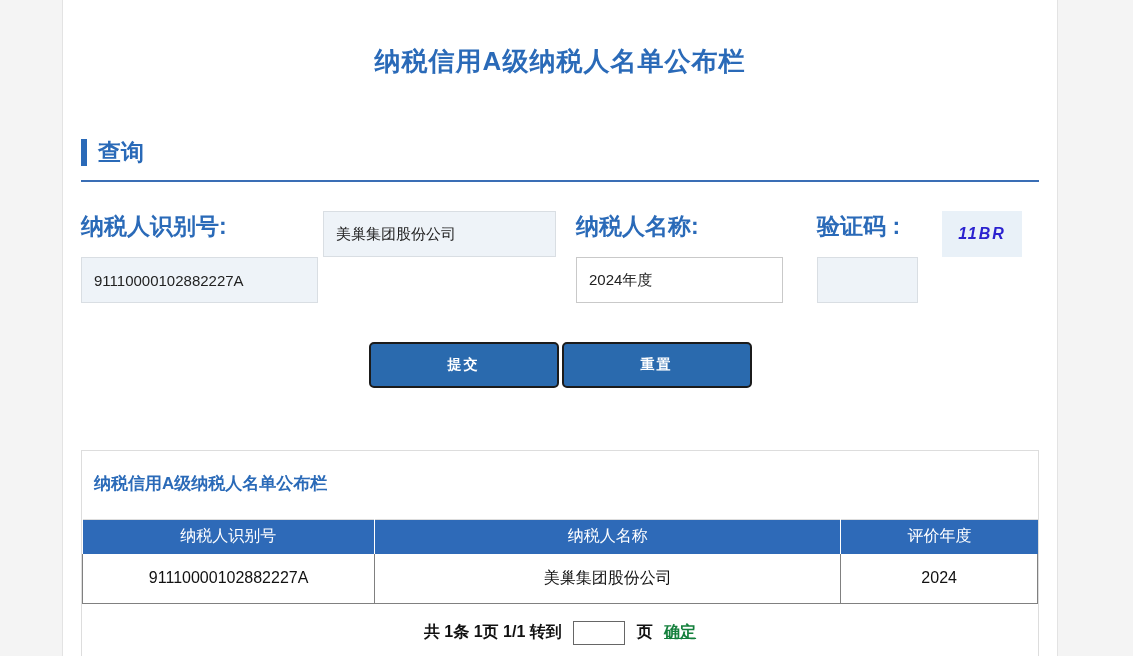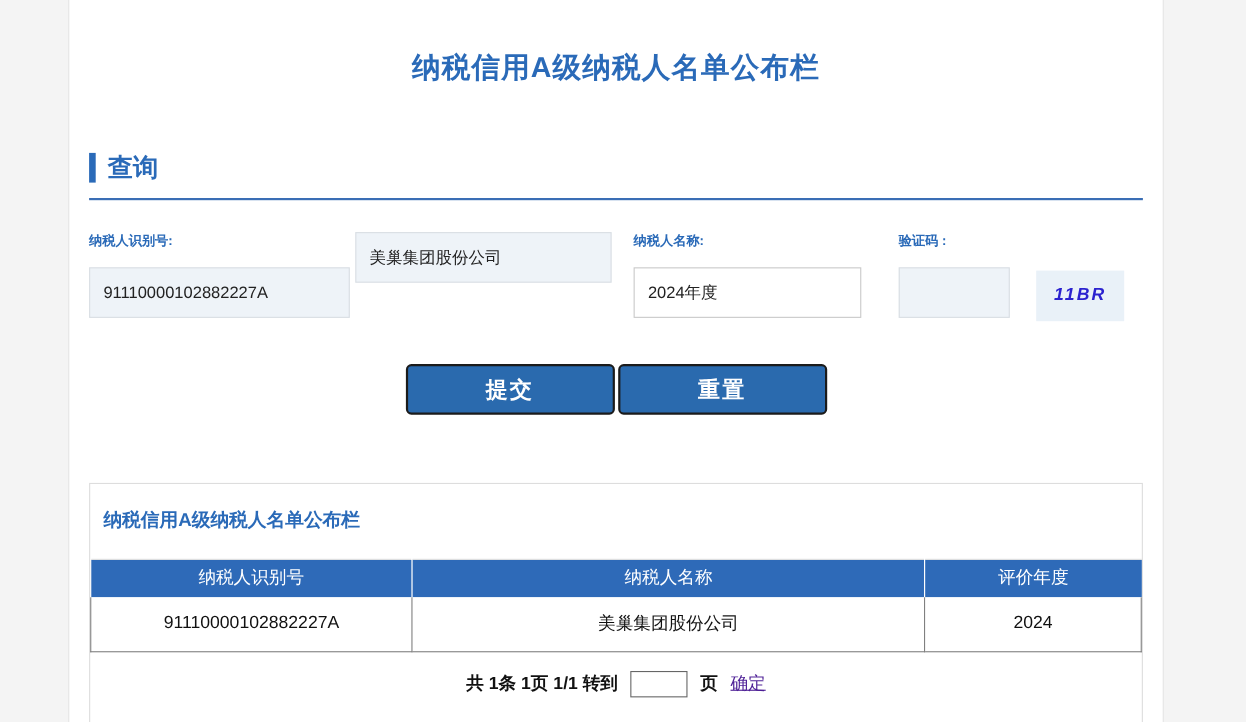--- a/index.html
+++ b/index.html
@@ -46,21 +46,21 @@
     border: none;
     border-top: 2px solid #3a6eb5;
   }
   .form-row {
     margin-top: 29px;
     display: flex;
     align-items: flex-start;
   }
   .field-group .field-label {
     display: block;
-    font-size: 12px;
+    font-size: 23px;
     font-weight: bold;
     color: #2a6ab8;
     margin-bottom: 15px;
   }
   .field-input {
     height: 46px;
     background: #eef3f8;
     border: 1px solid #d9dee3;
     padding: 0 12px;
     font-size: 15px;
@@ -70,21 +70,20 @@
   }
   .w1 { width: 237px; }
   .g2 { margin-left: 5px; }
   .w2 { width: 233px; }
   .g3 { margin-left: 20px; }
   .w3 { width: 207px; background: #ffffff; border: 1px solid #c9c9c9; }
   .g4 { margin-left: 34px; }
   .w4 { width: 101px; }
   .captcha-box {
     margin-left: 24px;
-    margin-top: 35px;
     width: 80px;
     height: 46px;
     background: #e9f1f8;
     display: flex;
     align-items: center;
     justify-content: center;
     font-size: 16px;
     font-weight: bold;
     font-style: italic;
     color: #2b22cf;
@@ -95,21 +94,21 @@
     margin-top: 39px;
     display: flex;
     justify-content: center;
     gap: 3px;
   }
   .btn {
     width: 190px;
     height: 46px;
     background: #2a6aae;
     color: #ffffff;
-    font-size: 20px;
+    font-size: 14px;
     font-weight: bold;
     border: 2px solid #1b1b1b;
     border-radius: 5px;
     cursor: pointer;
     font-family: "Liberation Sans", "DejaVu Sans", sans-serif;
     letter-spacing: 2px;
   }
   .results-panel {
     margin: 62px 18px 0 18px;
     border: 1px solid #dddddd;
@@ -157,23 +156,23 @@
   .goto-input {
     width: 52px;
     height: 24px;
     border: 1px solid #666666;
     background: #ffffff;
     vertical-align: middle;
     margin: 0 7px;
     outline: none;
   }
   .confirm-link {
-    color: #4c1d95;
+    color: #15803d;
     text-decoration: underline;
-    font-weight: normal;
+    font-weight: bold;
     margin-left: 7px;
     cursor: pointer;
   }
 </style>
 </head>
 <body>
 
 <div class="content">
 
   <div class="page-title">纳税信用A级纳税人名单公布栏</div>

